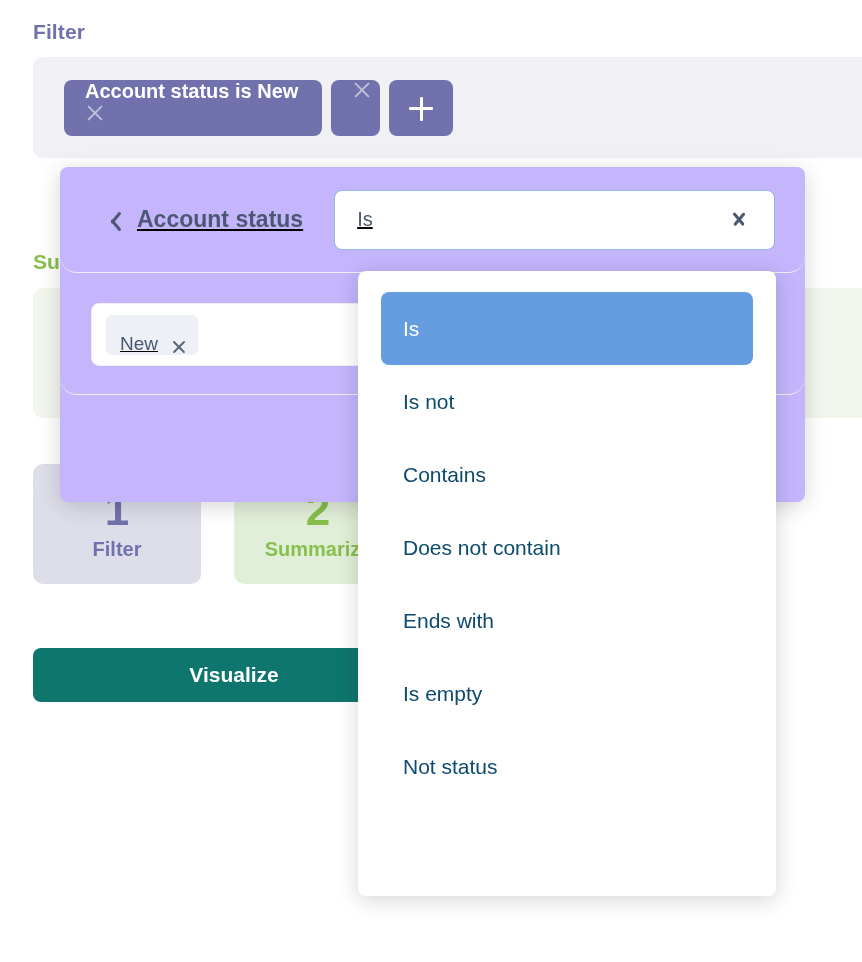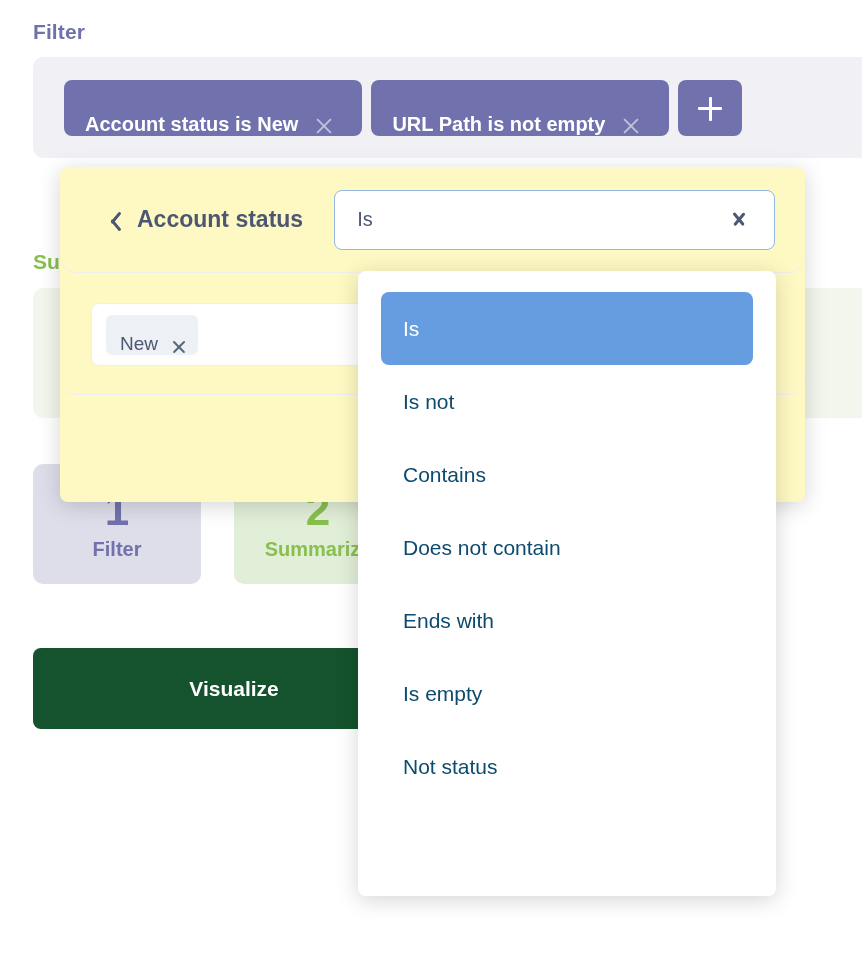--- a/index.html
+++ b/index.html
@@ -45,27 +45,28 @@
     padding: 23px 0 0 31px;
     display: flex;
     align-items: flex-start;
     gap: 9px;
   }
   .filter-chip {
     height: 56px;
     background: #7172AD;
     border-radius: 8px;
     display: flex;
-    align-items: flex-end;
-    padding: 0 28px 0 21px;
+    align-items: flex-start;
+    padding: 0 8px 0 21px;
     color: #ffffff;
     font-size: 20px;
     font-weight: 700;
     white-space: nowrap;
     cursor: pointer;
+    flex-direction: column;
   }
   .filter-chip .chip-label { margin-right: 16px; }
   .chip-x {
     width: 20px; height: 20px;
     position: relative;
     opacity: 0.55;
     flex: none;
     cursor: pointer;
   }
   .chip-x::before, .chip-x::after {
@@ -138,40 +139,41 @@
   }
   #step-card-filter { background: #DEDEEA; }
   #step-card-filter .step-num, #step-card-filter .step-label { color: #7172AD; }
   #step-card-summarize { background: #E2EFD8; }
   #step-card-summarize .step-num, #step-card-summarize .step-label { color: #88BF4D; }
 
   
   #visualize-button {
     position: absolute;
     left: 33px; top: 648px;
-    width: 402px; height: 81px;
-    background: #14532d;
+    width: 402px; height: 54px;
+    background: #0f766e;
     border-radius: 8px;
     border: none;
     color: #ffffff;
     font-family: "Liberation Sans", sans-serif;
     font-size: 21px;
     font-weight: 700;
     cursor: pointer;
   }
 
   
   #filter-popover {
     position: absolute;
     left: 60px; top: 167px;
     width: 745px; height: 335px;
-    background: #fef9c3;
+    background: #c4b5fd;
     border-radius: 8px;
     box-shadow: 0 4px 22px rgba(0,0,0,0.17);
     z-index: 5;
+    text-decoration: underline;
   }
   #popover-header {
     height: 106px;
     display: flex;
     align-items: center;
     padding: 0 30px 0 40px;
     border-bottom: 1px solid #EDEFF0;
   }
   #back-chevron {
     width: 22px; height: 22px;
@@ -310,21 +312,20 @@
   <div class="section-heading" id="filter-heading">Filter</div>
 
   <div id="filter-bar">
 
     <div class="filter-chip">
       <span class="chip-label">Account status is New</span>
       <span class="chip-x"></span>
     </div>
 
     <div class="filter-chip">
-      <span class="chip-label">URL Path is not empty</span>
       <span class="chip-x"></span>
     </div>
 
     <div id="add-filter-button"></div>
   </div>
 
   <div class="section-heading" id="summarize-heading">Summarize</div>
 
   <div id="summarize-box"></div>
 

